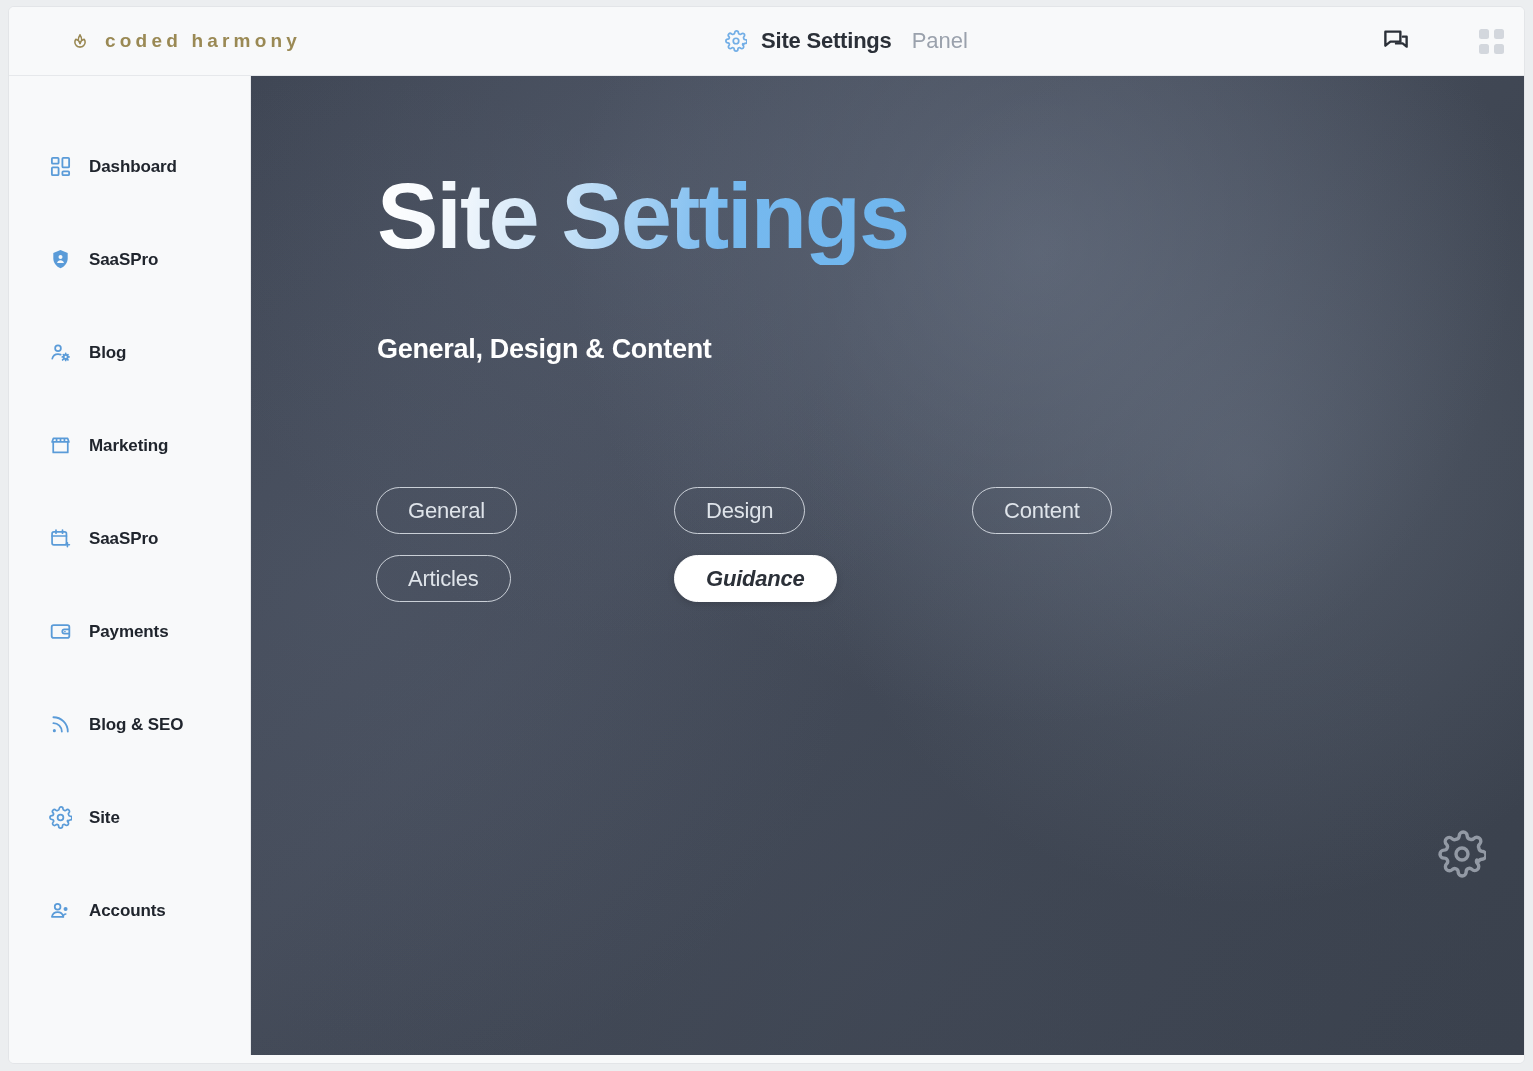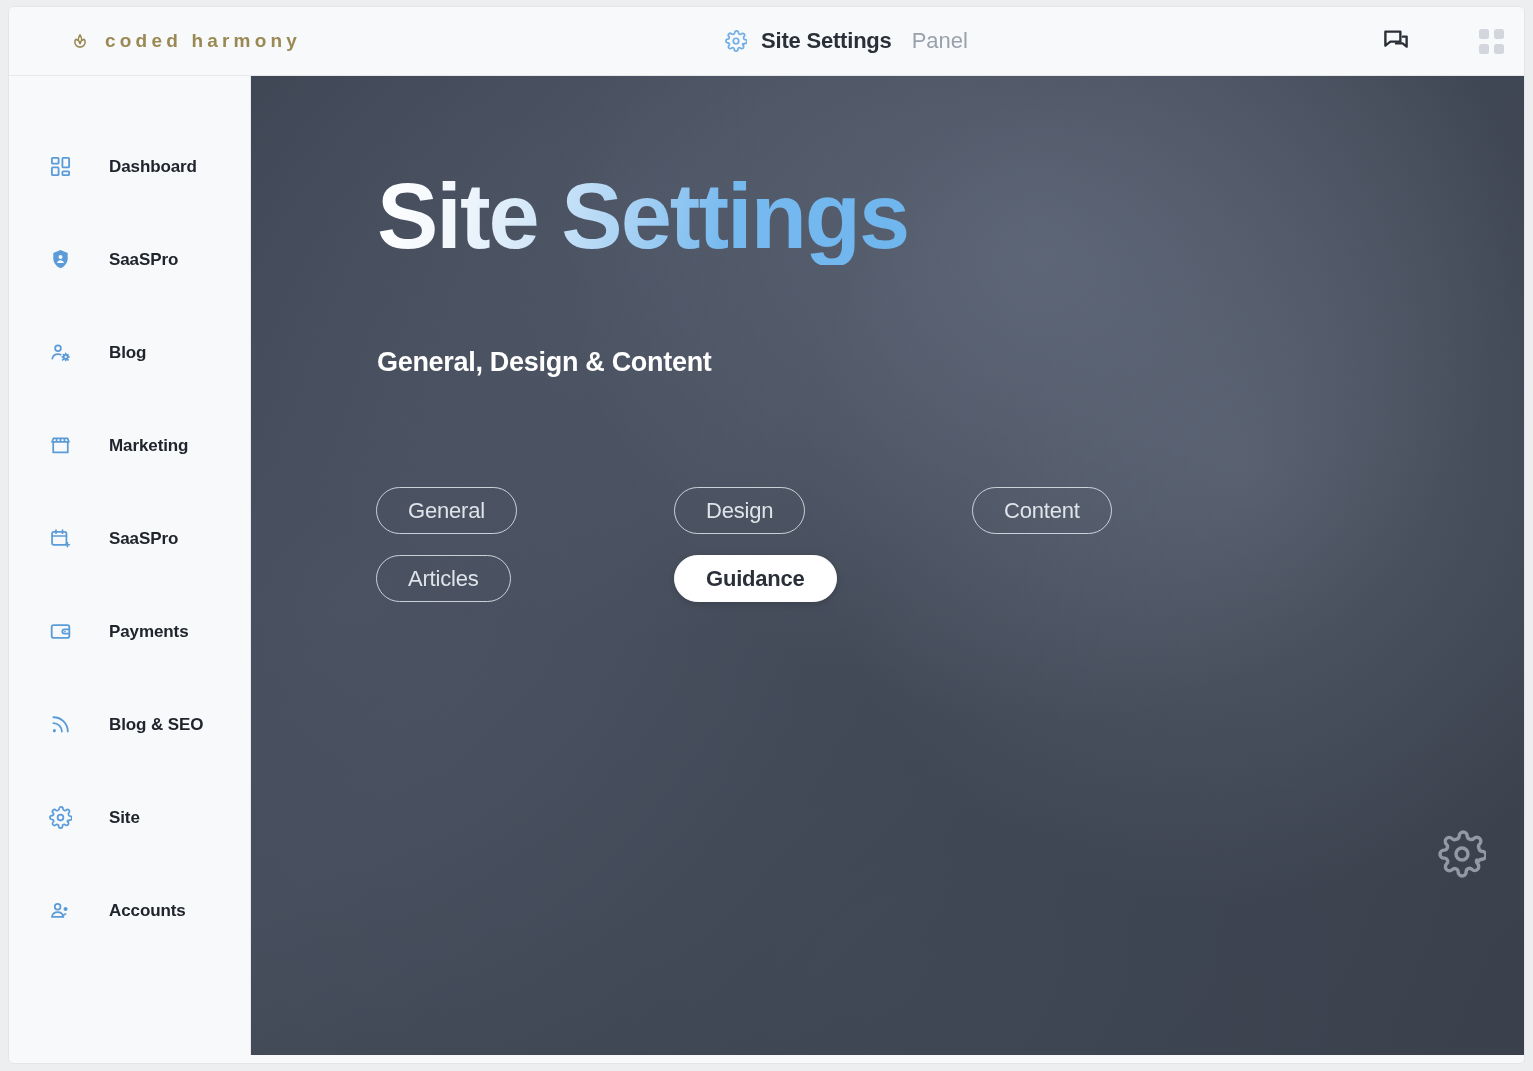--- a/index.html
+++ b/index.html
@@ -102,21 +102,21 @@
     width: 242px;
     background: #f8f9fa;
     border-right: 1px solid #e6e8eb;
     padding-top: 44px;
   }
   .nav-item {
     height: 93px;
     display: flex;
     align-items: center;
     padding-left: 40px;
-    gap: 37px;
+    gap: 17px;
     cursor: pointer;
   }
   .nav-icon { width: 23px; height: 23px; flex: 0 0 23px; color: #5a9bd8; display: block; }
   .nav-label {
     font-size: 17px;
     font-weight: 700;
     color: #20252d;
     letter-spacing: -0.1px;
     white-space: nowrap;
   }
@@ -149,21 +149,21 @@
     -webkit-background-clip: text;
     background-clip: text;
     color: transparent;
     -webkit-text-fill-color: transparent;
     text-shadow: none;
   }
 
   .hero-sub {
     position: absolute;
     left: 126px;
-    top: 271px;
+    top: 258px;
     font-size: 27px;
     font-weight: 700;
     color: #ffffff;
     letter-spacing: -0.3px;
     white-space: nowrap;
   }
 
   .pill-grid {
     position: absolute;
     left: 125px;
@@ -193,20 +193,21 @@
     letter-spacing: -0.2px;
     white-space: nowrap;
     cursor: pointer;
   }
   .pill.active {
     background: #ffffff;
     border-color: #ffffff;
     color: #2b3038;
     font-weight: 700;
     box-shadow: 0 2px 7px rgba(0,0,0,0.16);
+    font-style: italic;
   }
 
   .watermark-gear {
     position: absolute;
     right: 38px;
     bottom: 177px;
     width: 48px;
     height: 48px;
     color: rgba(205,212,222,0.60);
   }

